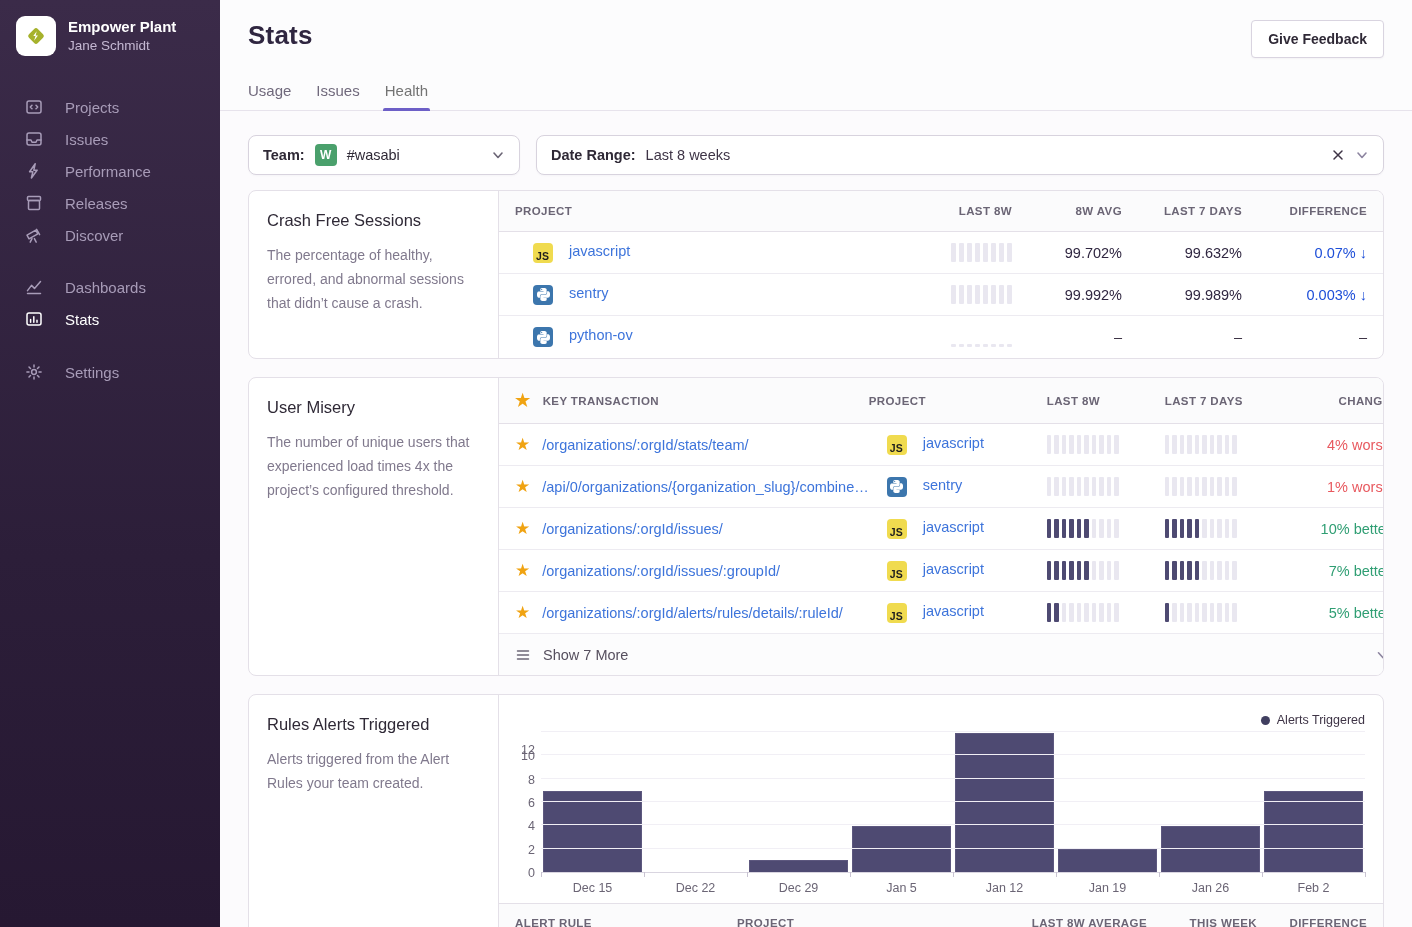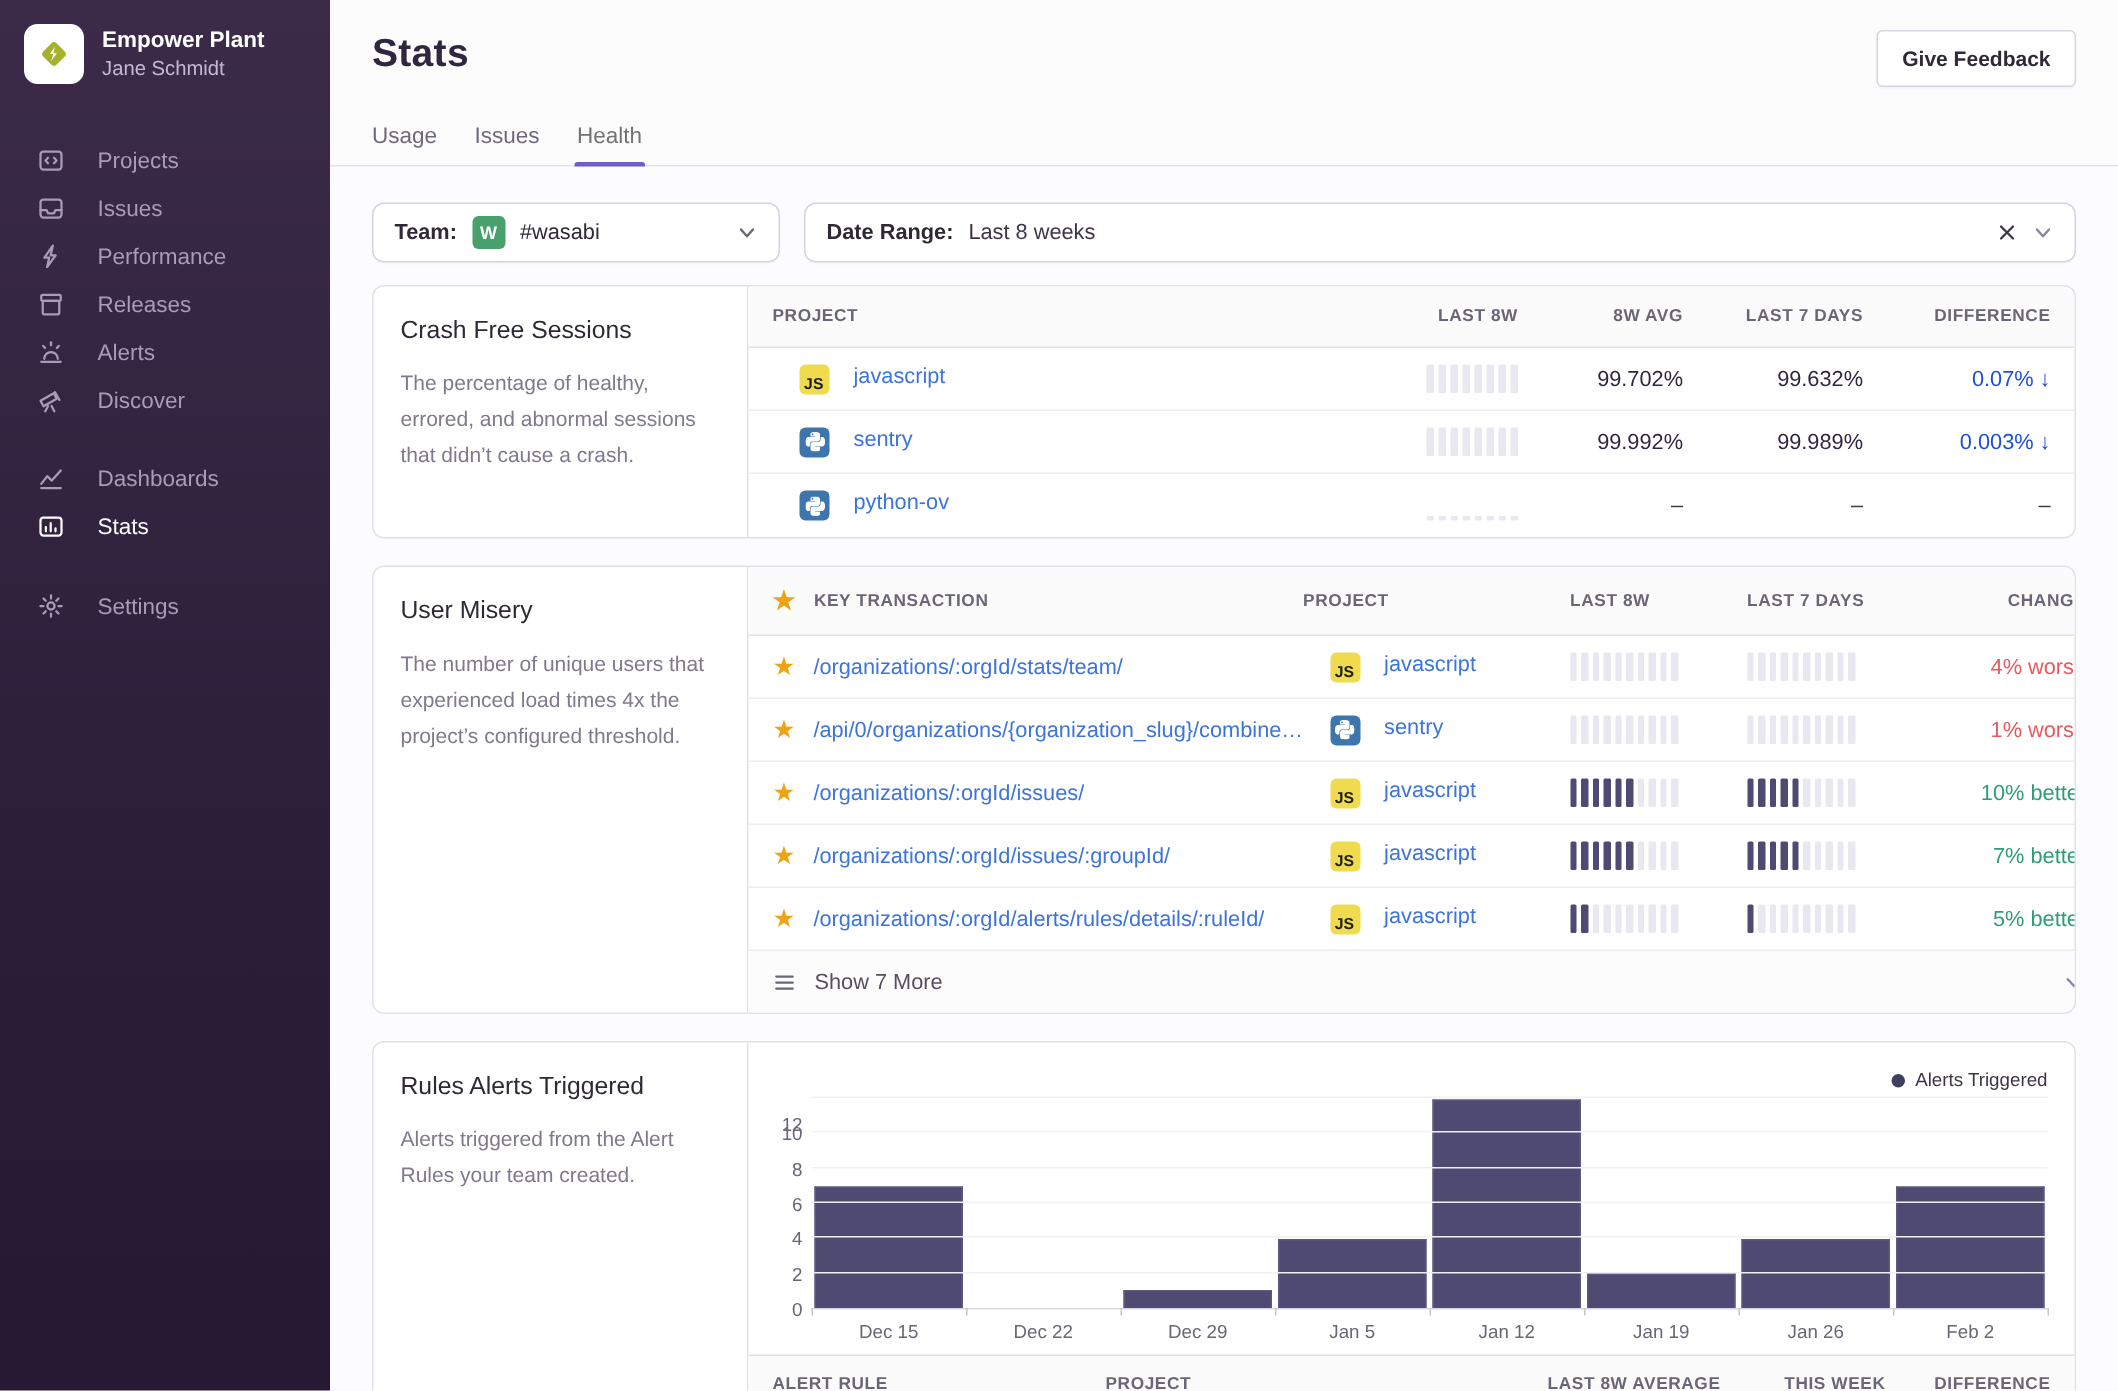--- a/index.html
+++ b/index.html
@@ -161,29 +161,20 @@
           <path d="M10.2 1.8 4.6 9.8h3.2L6.4 16l5.7-7.8H8.8z"></path>
         </svg>
       <span>Performance</span>
     </div>
     <div class="nav-item">
       <svg class="sicon" viewBox="0 0 18 18">
           <rect x="2.5" y="2.5" width="13" height="4" rx="1"></rect>
           <rect x="3.5" y="6.5" width="11" height="9" rx="1"></rect>
         </svg>
       <span>Releases</span>
-    </div>
-    <div class="nav-item">
-      <svg class="sicon" viewBox="0 0 18 18">
-          <path d="M4.5 13.2a4.5 4.5 0 0 1 9 0"></path>
-          <path d="M2.5 15.2h13"></path>
-          <path d="M9 2.2v2"></path>
-          <path d="M3.8 4.6 5.1 6M14.2 4.6 12.9 6"></path>
-        </svg>
-      <span>Alerts</span>
     </div>
     <div class="nav-item">
       <svg class="sicon" viewBox="0 0 18 18">
           <path d="M2 9.2l8.8-5 2 3.6-8.8 5z"></path>
           <path d="M11.6 3.4l3 5.3"></path>
           <path d="M7 12.6l-1.8 3.6M9.4 12.6l1.8 3.6"></path>
         </svg>
       <span>Discover</span>
     </div>
 

